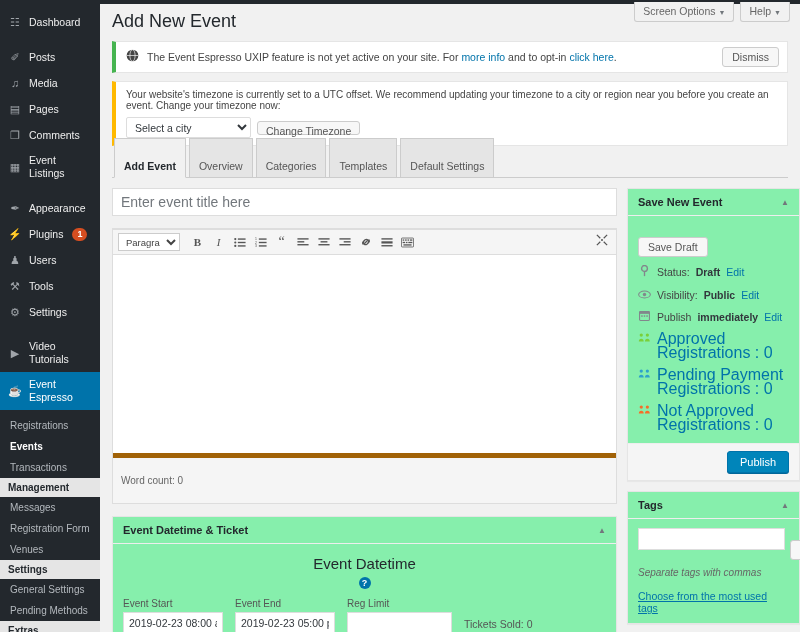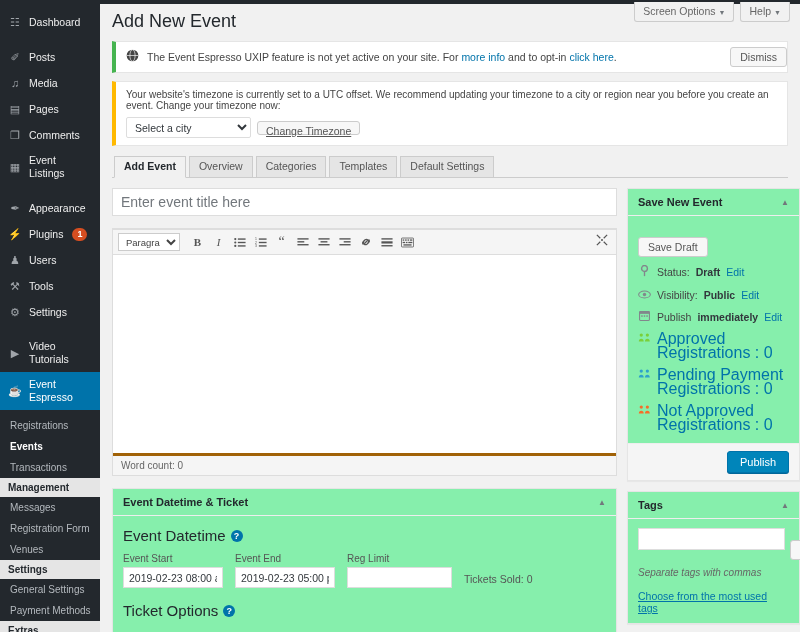--- a/index.html
+++ b/index.html
@@ -75,45 +75,45 @@
 
   .notice{
     margin:0 12px 8px 12px; background:#fff; border:1px solid #e5e5e5;
     border-left:4px solid #46b450; padding:7px 10px;
     display:flex; align-items:center; gap:8px; font-size:10.5px; color:#444;
     position:relative;
   }
   .notice .globe{ font-size:13px; color:#555; }
   .notice a{ color:#0073aa; text-decoration:none; }
   .dismiss-btn{
-    position:absolute; right:0; top:50%; transform:translateY(-50%);
+    position:absolute; right:8px; top:50%; transform:translateY(-50%);
     background:#f7f7f7; border:1px solid #ccc; border-radius:3px;
     font-size:10.5px; padding:3px 9px; color:#555; cursor:pointer;
   }
   .notice-warn{
     margin:0 12px 10px 12px; background:#fff; border:1px solid #e5e5e5;
     border-left:4px solid #ffb900; padding:7px 10px; font-size:10px; color:#444;
   }
   .notice-warn .row2{ margin-top:6px; display:flex; gap:6px; align-items:center; }
   .tz-select{
     width:125px; height:21px; font-size:10.5px; color:#32373c;
     border:1px solid #ddd; background:#fff; padding:0 4px;
     font-family:"Liberation Sans", sans-serif; border-radius:2px;
   }
   .tz-btn{
     background:#f7f7f7; border:1px solid #ccc; border-radius:3px;
-    font-size:10.5px; padding:3px 8px; color:#555; cursor:pointer; height:14px;text-decoration:underline;
+    font-size:10.5px; padding:3px 8px; color:#555; cursor:pointer; height:14px;
   }
 
   
   .nav-tabs{ margin:0 12px; display:flex; align-items:flex-end;
     border-bottom:1px solid #ccc; padding-left:2px; height:22px;}
   .nav-tab{
     background:#e5e5e5; border:1px solid #ccc; border-bottom:none;
-    padding:2px 9px 4px 9px; font-size:10.5px; color:#555;
+    padding:20px 9px 4px 9px; font-size:10.5px; color:#555;
     margin-right:3px; cursor:pointer; line-height:14px;
   }
   .nav-tab.active{ background:#f1f1f1; color:#23282d; font-weight:bold;
     border-bottom:1px solid #f1f1f1; margin-bottom:-1px; }
 
   
   .post-body{ display:flex; padding:10px 12px 0 12px; gap:10px; }
   .col-main{ width:505px; flex:0 0 505px; }
   .col-side{ width:173px; flex:0 0 173px; }
 
@@ -154,22 +154,22 @@
     font-family:"Liberation Sans", sans-serif;
   }
   .tb-btn{
     width:19px; height:18px; display:flex; align-items:center;
     justify-content:center; font-size:11px; color:#555; cursor:pointer;
   }
   .tb-sep{ width:4px; }
   .tb-right{ position:absolute; right:8px; top:4px; font-size:11px; color:#555; cursor:pointer; }
   .editor-area{ height:198px; background:#fff; }
   .editor-status{
-    border-top:3px solid #a16207; background:#f5f5f5;
-    font-size:10px; color:#666; padding:4px 8px;
+    border-top:5px solid #a16207; background:#f5f5f5;
+    font-size:10px; color:#666; padding:17px 8px;
   }
 
   
   .metabox{
     background:#86efac; border:1px solid #e5e5e5; margin-bottom:10px;
     box-shadow:0 1px 1px rgba(0,0,0,.04);
   }
   .mb-head{
     border-bottom:1px solid #eee; padding:7px 10px;
     font-size:11px; color:#23282d; display:flex;
@@ -210,21 +210,21 @@
   .tag-input{
     flex:1; height:22px; border:1px solid #ddd; background:#fff;
     font-size:10.5px; padding:0 5px; font-family:"Liberation Sans", sans-serif;
   }
   .tag-hint{ font-style:italic; color:#666; font-size:10px; margin-top:7px; }
   .tag-link{ display:block; margin-top:12px; font-size:10.5px;
     color:#0073aa; text-decoration:underline; cursor:pointer; }
 
   
   .ed-h{ font-size:15px; color:#23282d; font-weight:400; margin:2px 0 9px 0;
-    display:flex; align-items:center; gap:5px;}
+    display:flex; align-items:center; gap:5px;flex-direction:column;}
   .help-dot{
     width:12px;height:12px;border-radius:50%;background:#0073aa;color:#fff;
     font-size:9px;display:inline-flex;align-items:center;justify-content:center;
     font-weight:bold; cursor:pointer;
   }
   .field-grid{ display:flex; gap:12px; align-items:flex-end; }
   .fg-label{ font-size:10px; color:#555; margin-bottom:3px; display:block; }
   .fg-input{
     height:21px; border:1px solid #ddd; background:#fff;
     font-size:10.5px; color:#32373c; padding:0 5px;
@@ -308,21 +308,21 @@
   <div class="menu-sub active">Events</div>
   <div class="menu-sub">Transactions</div>
 
   <div class="menu-head">Management</div>
   <div class="menu-sub">Messages</div>
   <div class="menu-sub">Registration Form</div>
   <div class="menu-sub">Venues</div>
 
   <div class="menu-head">Settings</div>
   <div class="menu-sub">General Settings</div>
-  <div class="menu-sub">Payment Methods</div>
+  <div class="menu-sub">Pending Methods</div>
 
   <div class="menu-head">Extras</div>
 
 </div>
 
 <div id="wpbody">
 
   <div class="topbarline"></div>
 
   <div class="screen-meta-links">

